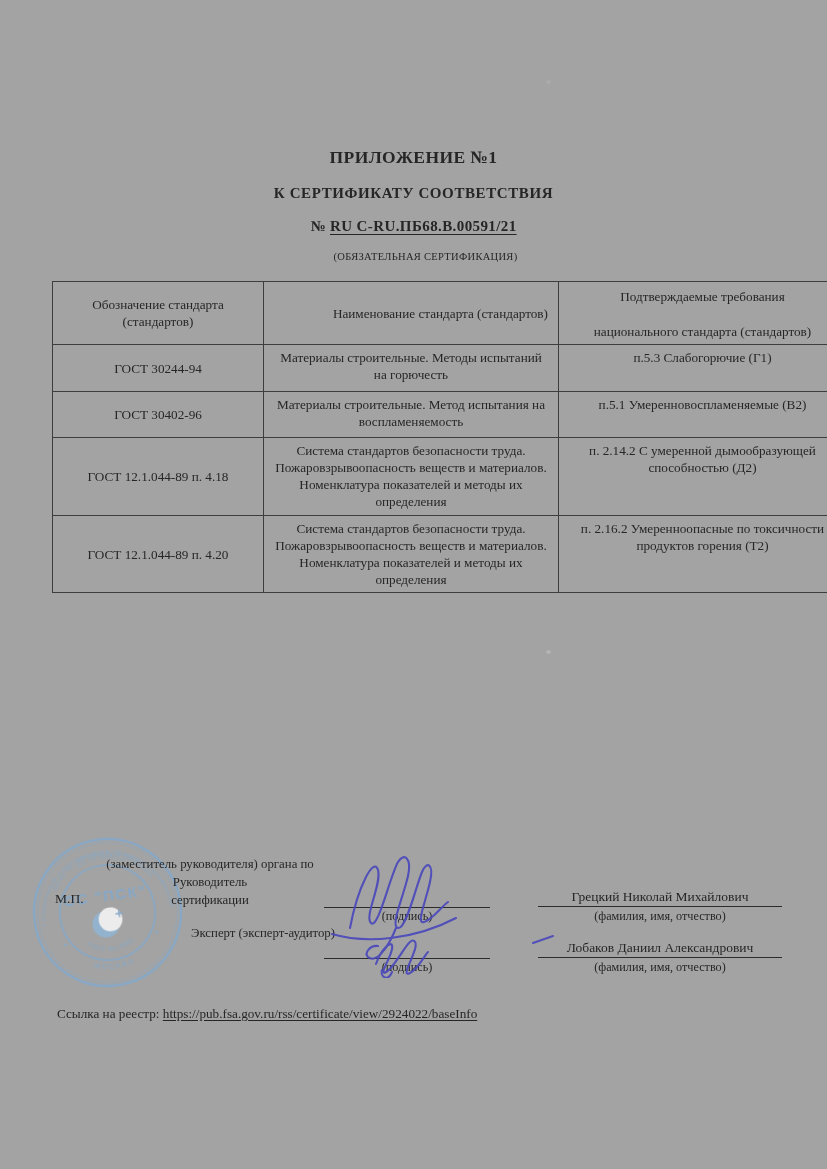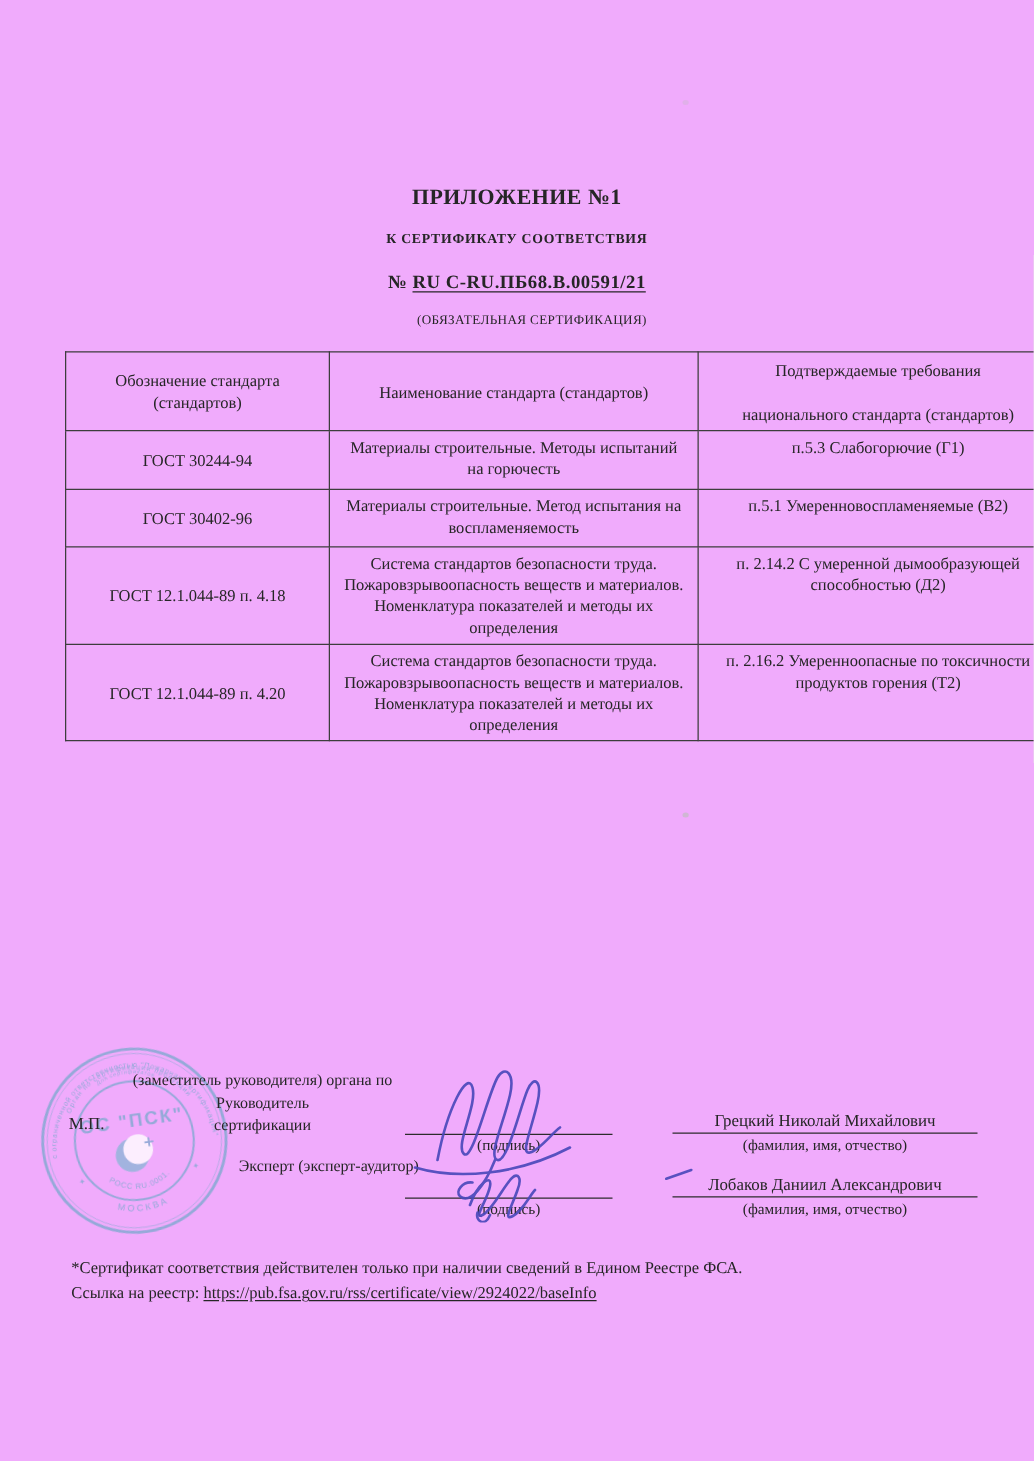--- a/index.html
+++ b/index.html
@@ -1,23 +1,23 @@
 <!DOCTYPE html>
 <html><head>
 <meta charset="utf-8">
 <style>
   html,body{margin:0;padding:0;background:#e8e8e8;}
   .page{
-    position:relative;width:827px;height:1169px;margin:0 auto;background:#f0abfc;
+    position:relative;width:827px;height:1169px;margin:0 auto;background:#a3a3a3;
     font-family:"Liberation Serif","DejaVu Serif",serif;color:#262626;overflow:hidden;
   }
   .abs{position:absolute;}
   
   .title1{top:147px;left:0;width:100%;text-align:center;font-size:17.5px;font-weight:bold;letter-spacing:.4px;}
-  .title2{top:185px;left:0;width:100%;text-align:center;font-size:11px;font-weight:bold;letter-spacing:.6px;}
+  .title2{top:185px;left:0;width:100%;text-align:center;font-size:15px;font-weight:bold;letter-spacing:.6px;}
   .title3{top:218px;left:0;width:100%;text-align:center;font-size:15px;font-weight:bold;letter-spacing:.4px;}
   .title3 .u{text-decoration:underline;text-underline-offset:3px;}
   .title4{top:251px;left:0;width:100%;text-align:center;font-size:10.5px;letter-spacing:.3px;padding-left:12px;}
   
   table.std{position:absolute;left:52px;top:281px;border-collapse:collapse;table-layout:fixed;width:731px;}
   table.std td{border:1.5px solid #3d3d3d;text-align:center;font-size:13.2px;line-height:17px;padding:4px 10px;}
   td.c1{width:190px;vertical-align:middle;}
   td.c2{width:274px;vertical-align:top;padding-top:5px;}
   td.c3{width:267px;vertical-align:top;padding-top:5px;}
   tr.hdr{height:60px;}
@@ -49,21 +49,21 @@
 
   <div class="abs title1">ПРИЛОЖЕНИЕ №1</div>
   <div class="abs title2">К СЕРТИФИКАТУ СООТВЕТСТВИЯ</div>
   <div class="abs title3"><span>№ </span><span class="u">RU C-RU.ПБ68.В.00591/21</span></div>
   <div class="abs title4">(ОБЯЗАТЕЛЬНАЯ СЕРТИФИКАЦИЯ)</div>
 
   <table class="std">
     <tbody>
         <tr class="hdr">
       <td class="c1">Обозначение стандарта (стандартов)</td>
-      <td class="c2" style="vertical-align:middle;">Наименование стандарта (стандартов)</td>
+      <td class="c2" style="vertical-align:middle;text-align:right;">Наименование стандарта (стандартов)</td>
       <td class="c3 h3cell">
         <div class="h3wrap">
           <div>Подтверждаемые требования</div>
           <div>национального стандарта (стандартов)</div>
         </div>
       </td>
     </tr>
     <tr class="r1">
       <td class="c1">ГОСТ 30244-94</td>
       <td class="c2">Материалы строительные. Методы испытаний на горючесть</td>
@@ -152,20 +152,19 @@
         <path d="M14,88 C48,98 96,94 138,72"></path>
         <path d="M78,82 C70,102 58,118 50,111 C46,107 52,99 60,100"></path>
         <path d="M58,118 C64,101 76,92 74,103 C72,114 60,130 68,126 C76,122 86,101 92,96 C96,92 100,96 96,106 C92,118 84,131 92,127 C100,123 106,110 110,106"></path>
         <path d="M215,97 L235,90"></path>
         <path d="M74,126 C70,136 62,131 64,124"></path>
       </g>
     </svg>
   </div>
 
   <div class="abs footer">
-    <div>*Сертификат соответствия действителен только при наличии сведений в Едином Реестре ФСА.</div>
     <div><span>Ссылка на реестр: </span><a href="#">https://pub.fsa.gov.ru/rss/certificate/view/2924022/baseInfo</a></div>
   </div>
 
   <div class="abs speck" style="left:546px;top:650px;opacity:.65;"></div>
   <div class="abs speck" style="left:546px;top:80px;opacity:.3;"></div>
 
 </div>
 
 </body></html>

